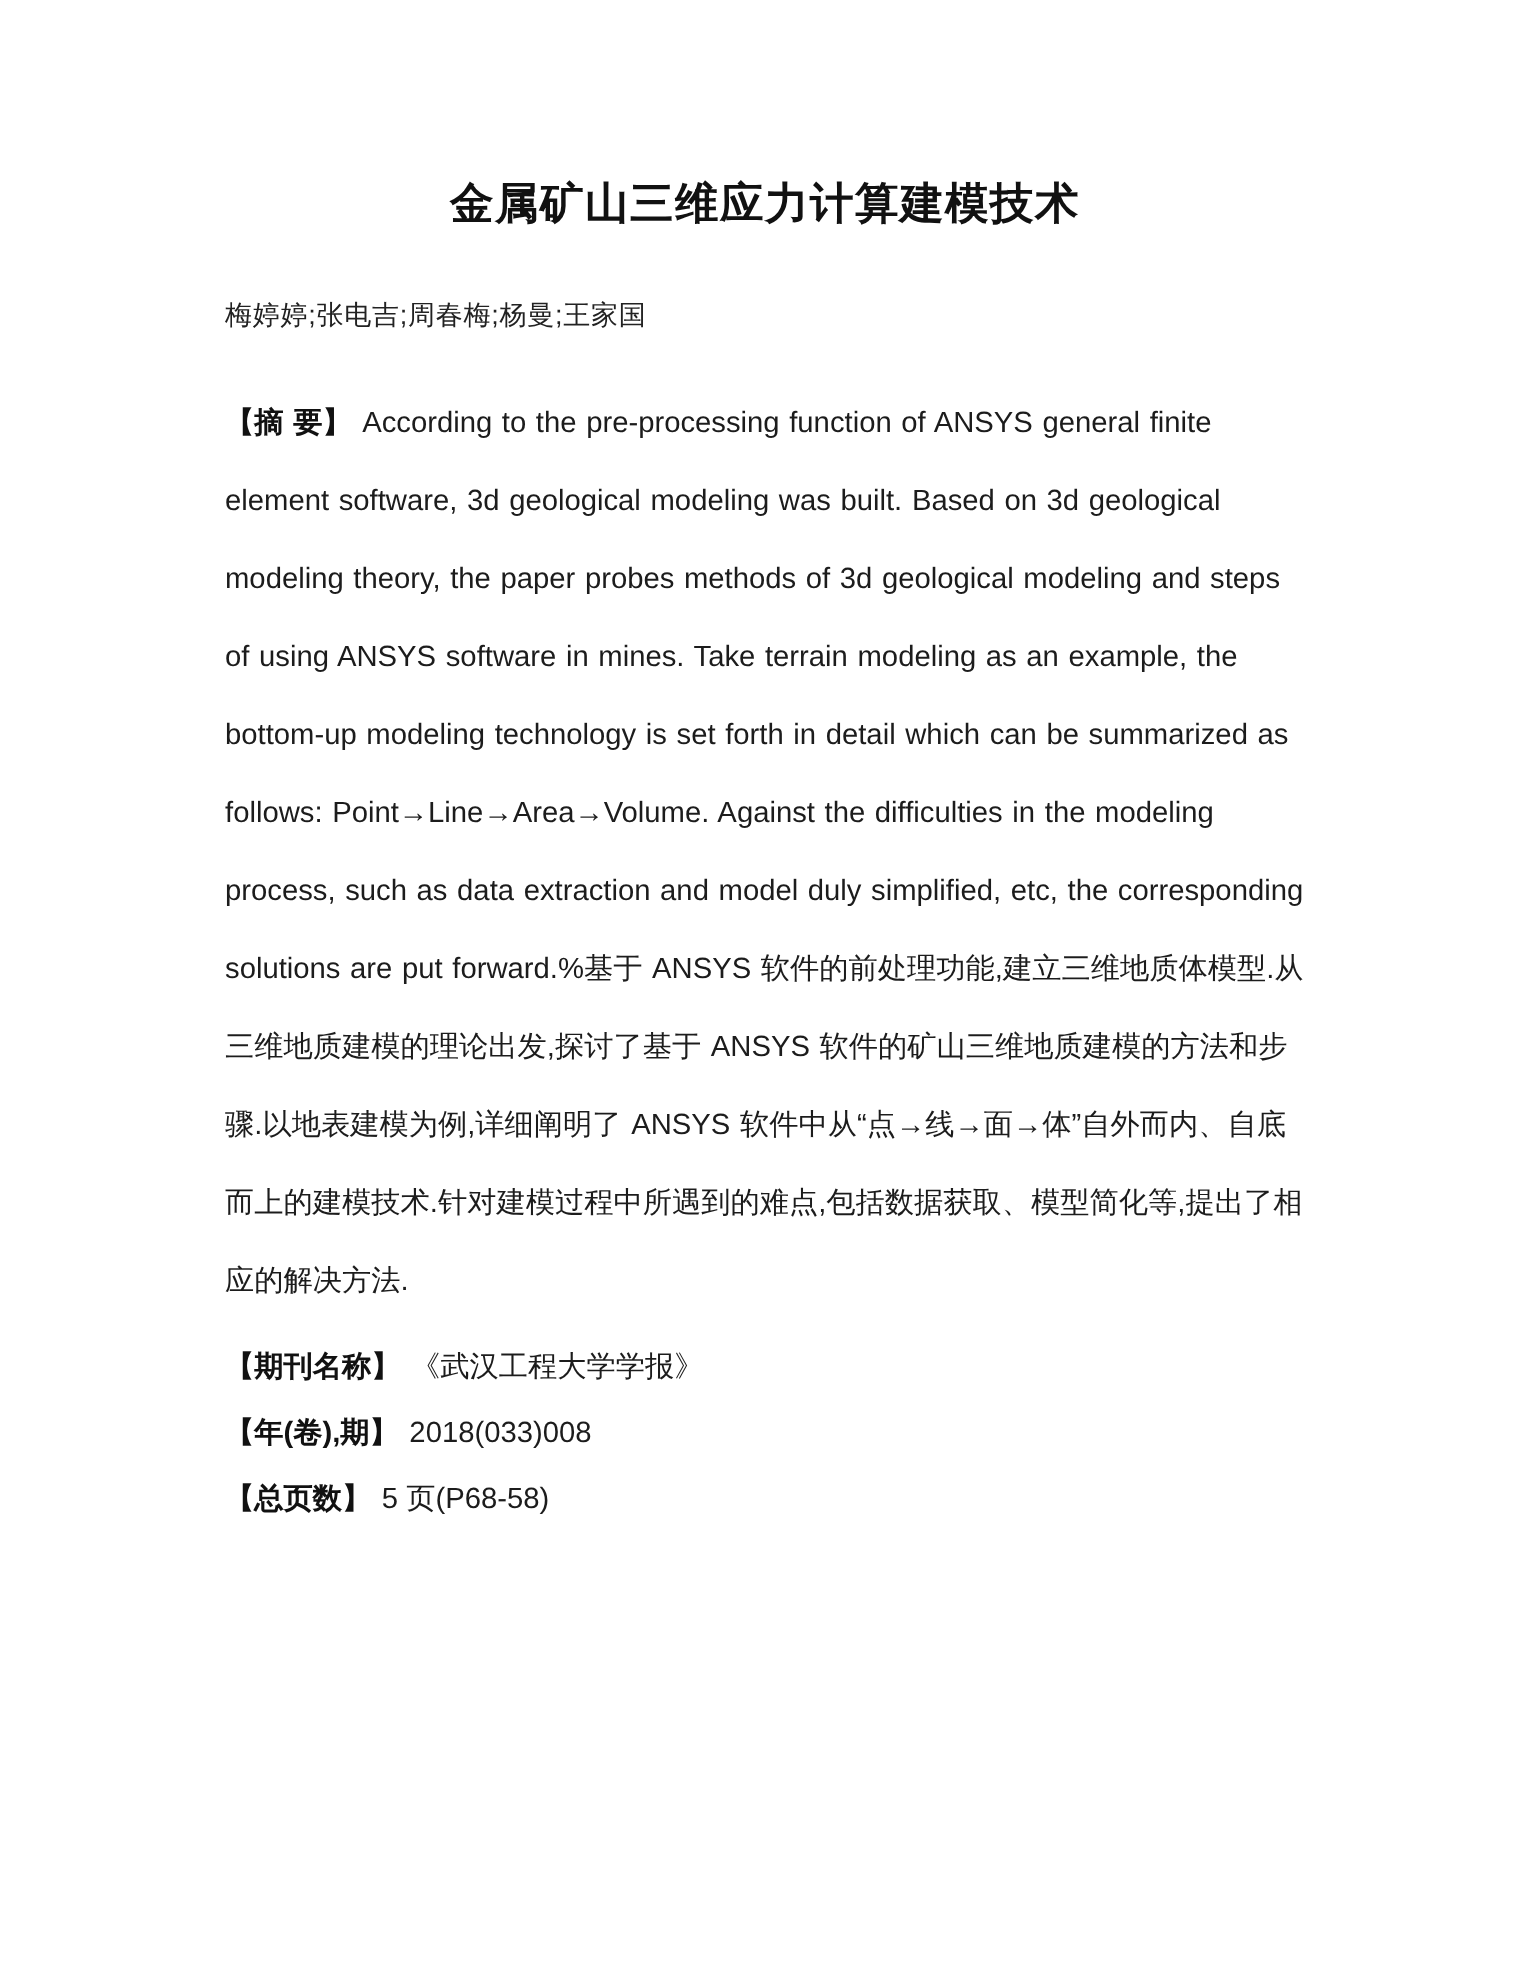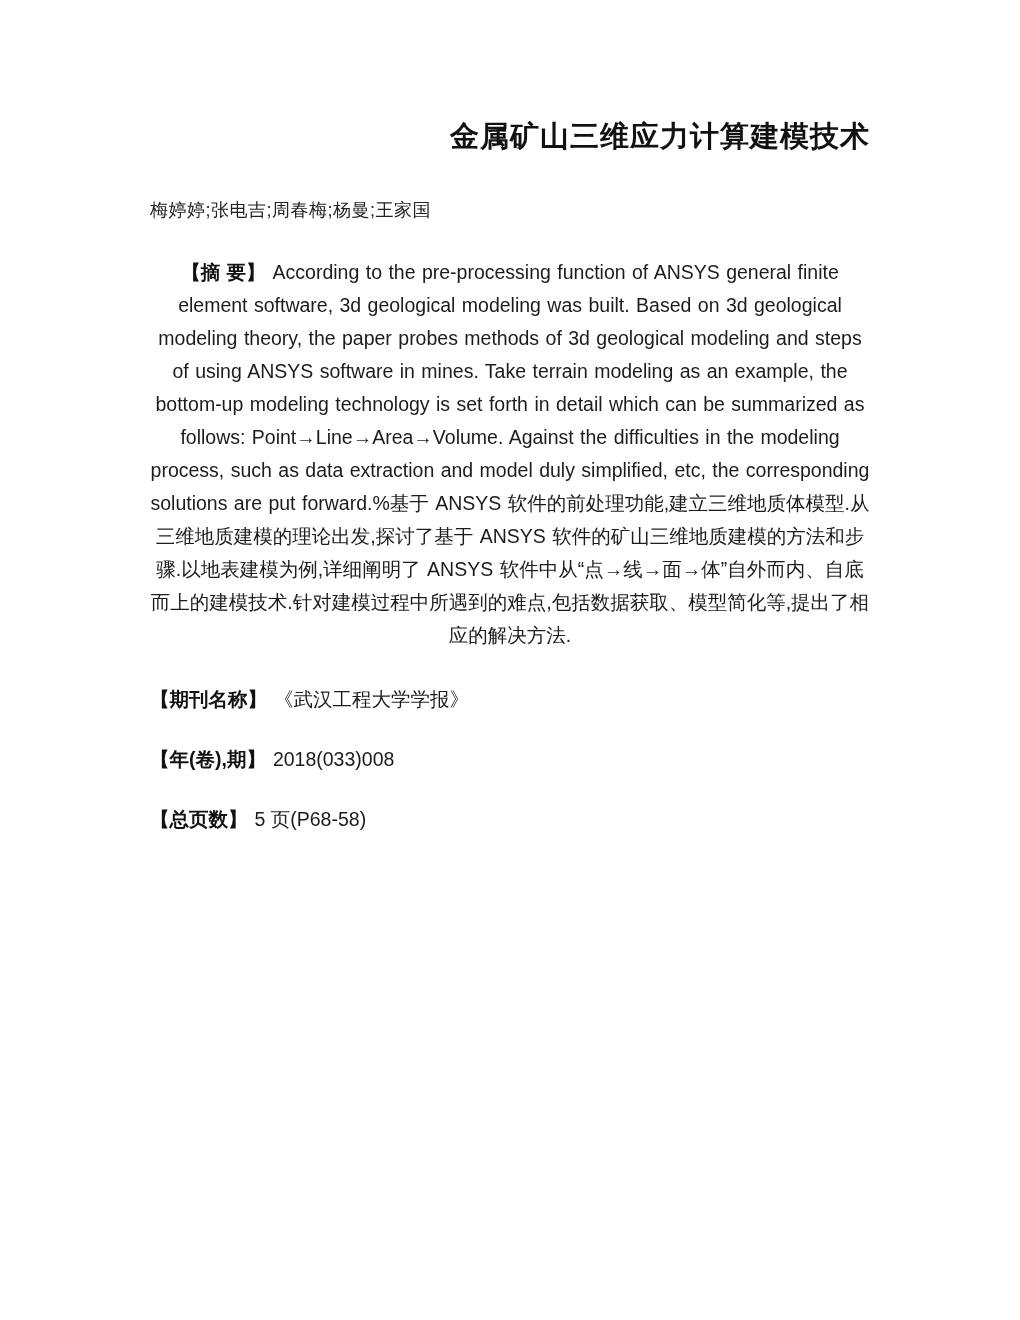--- a/index.html
+++ b/index.html
@@ -19,47 +19,47 @@
     box-sizing: border-box;
     width: 1020px;
     height: 1320px;
     padding: 118px 150px 0 150px;
     overflow: hidden;
   }
   .doc-title {
     margin: 0;
     font-size: 29px;
     font-weight: 700;
-    text-align: right;
+    text-align: center;
     letter-spacing: 1px;
     color: #111111;
     line-height: 1.3;
   }
   .authors-line {
     margin-top: 42px;
     font-size: 18px;
     font-weight: 400;
     color: #222222;
     letter-spacing: 0.5px;
   }
   .abstract {
     margin: 34px 0 0 0;
     font-size: 19.5px;
-    line-height: 33px;
-    text-align: center;
+    line-height: 52px;
+    text-align: left;
     color: #1c1c1c;
     word-spacing: 1px;
   }
   .field-label {
     font-weight: 700;
     color: #111111;
     margin-right: 7px;
   }
   .field {
-    margin-top: 34px;
+    margin-top: 18px;
     font-size: 19.5px;
     line-height: 26px;
     color: #1c1c1c;
   }
   .fields-block {
     margin-top: 18px;
   }
 </style>
 </head>
 <body>

